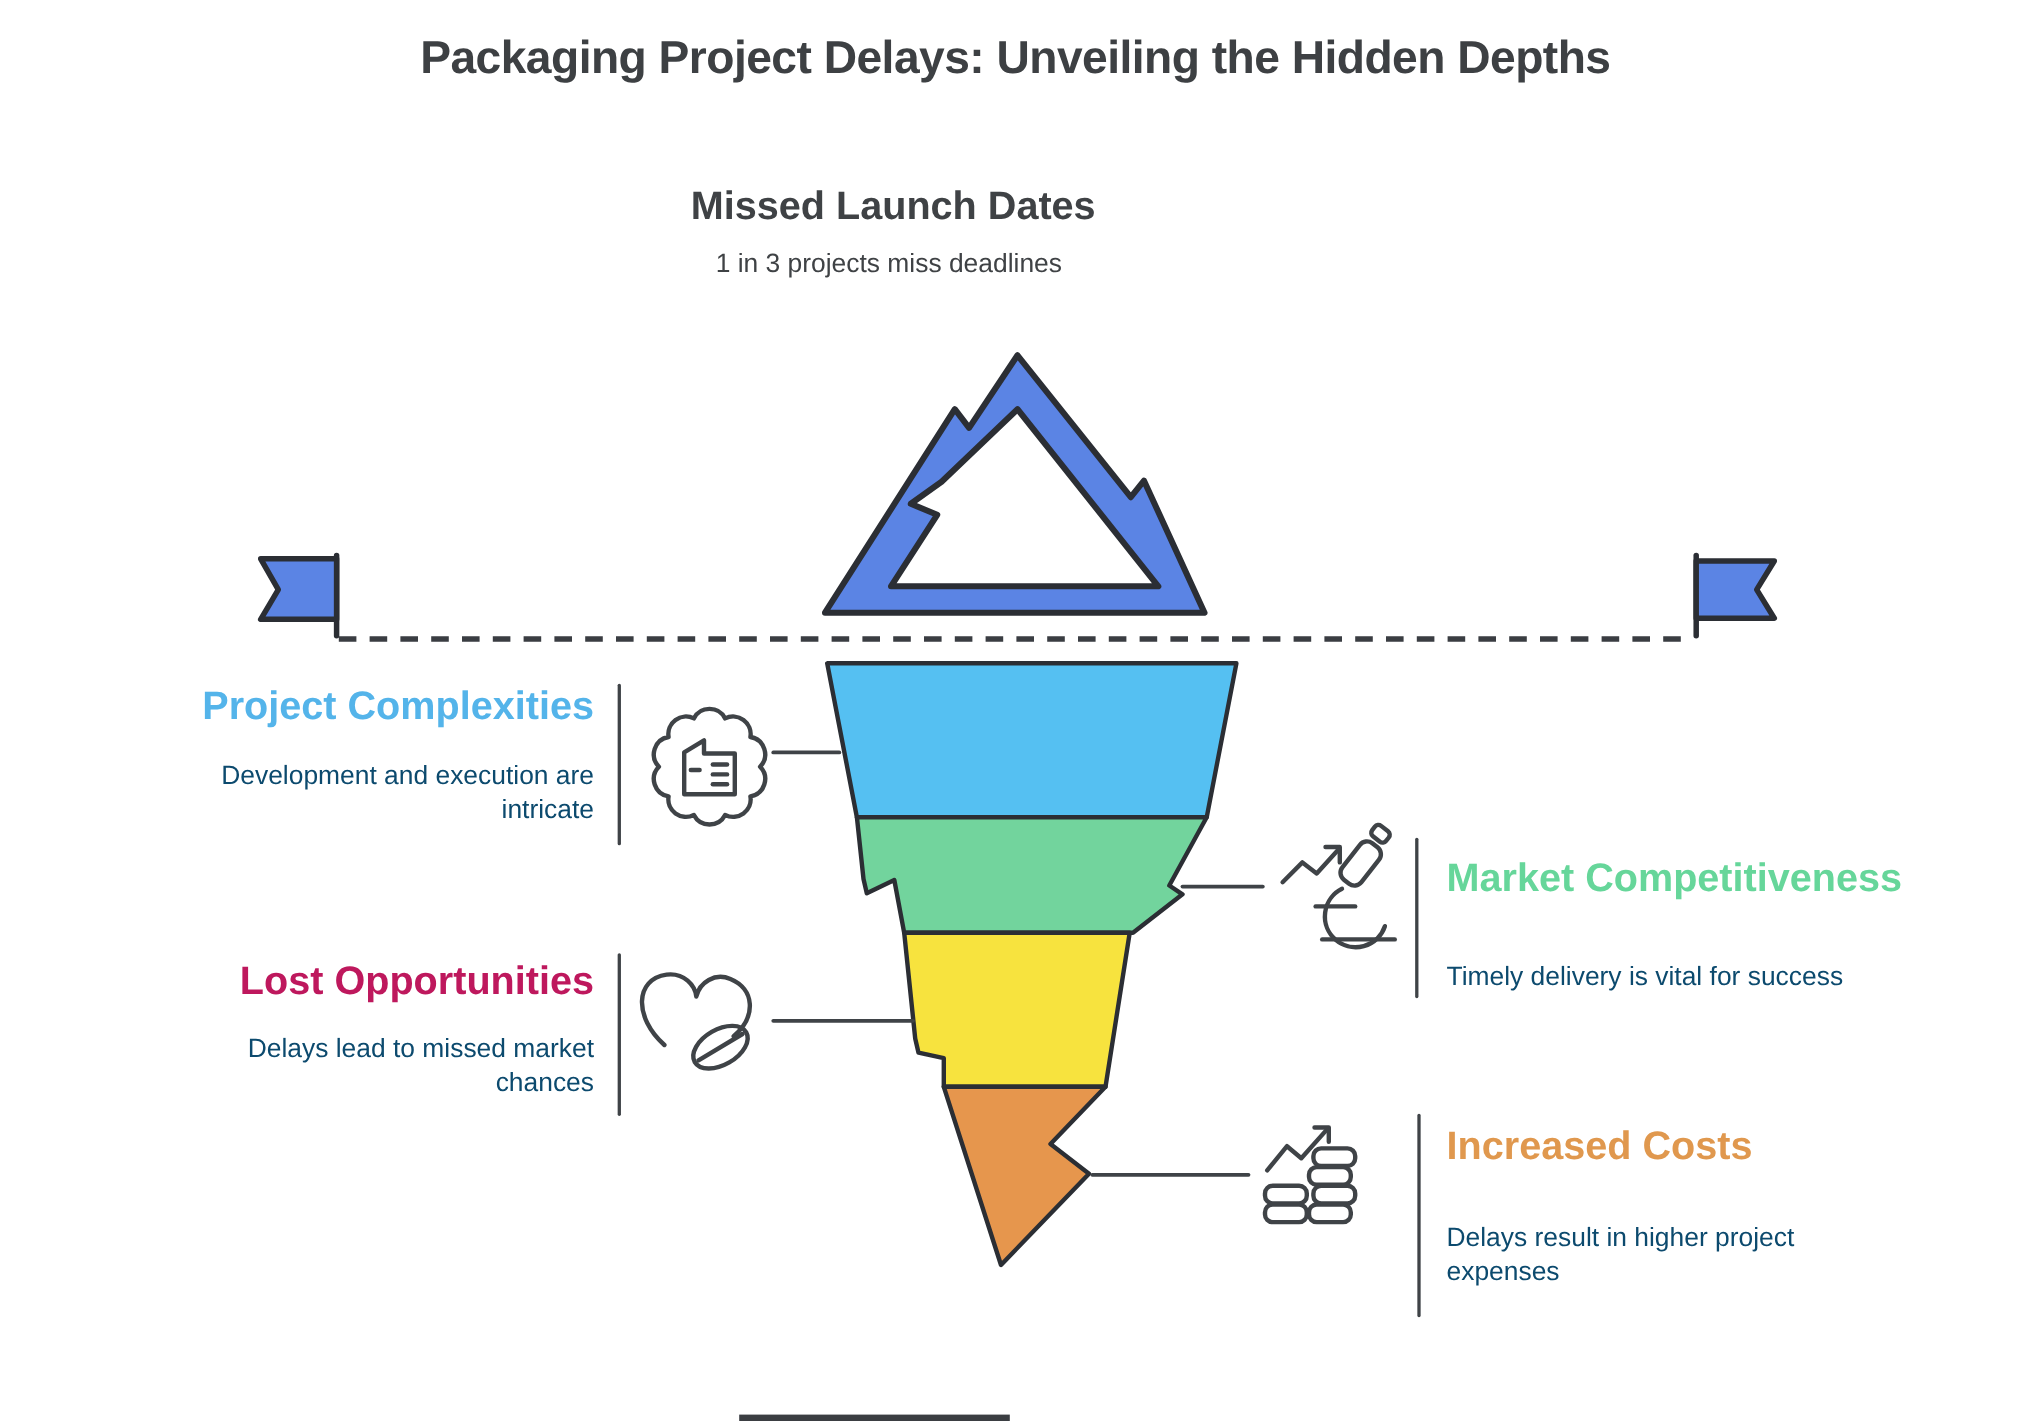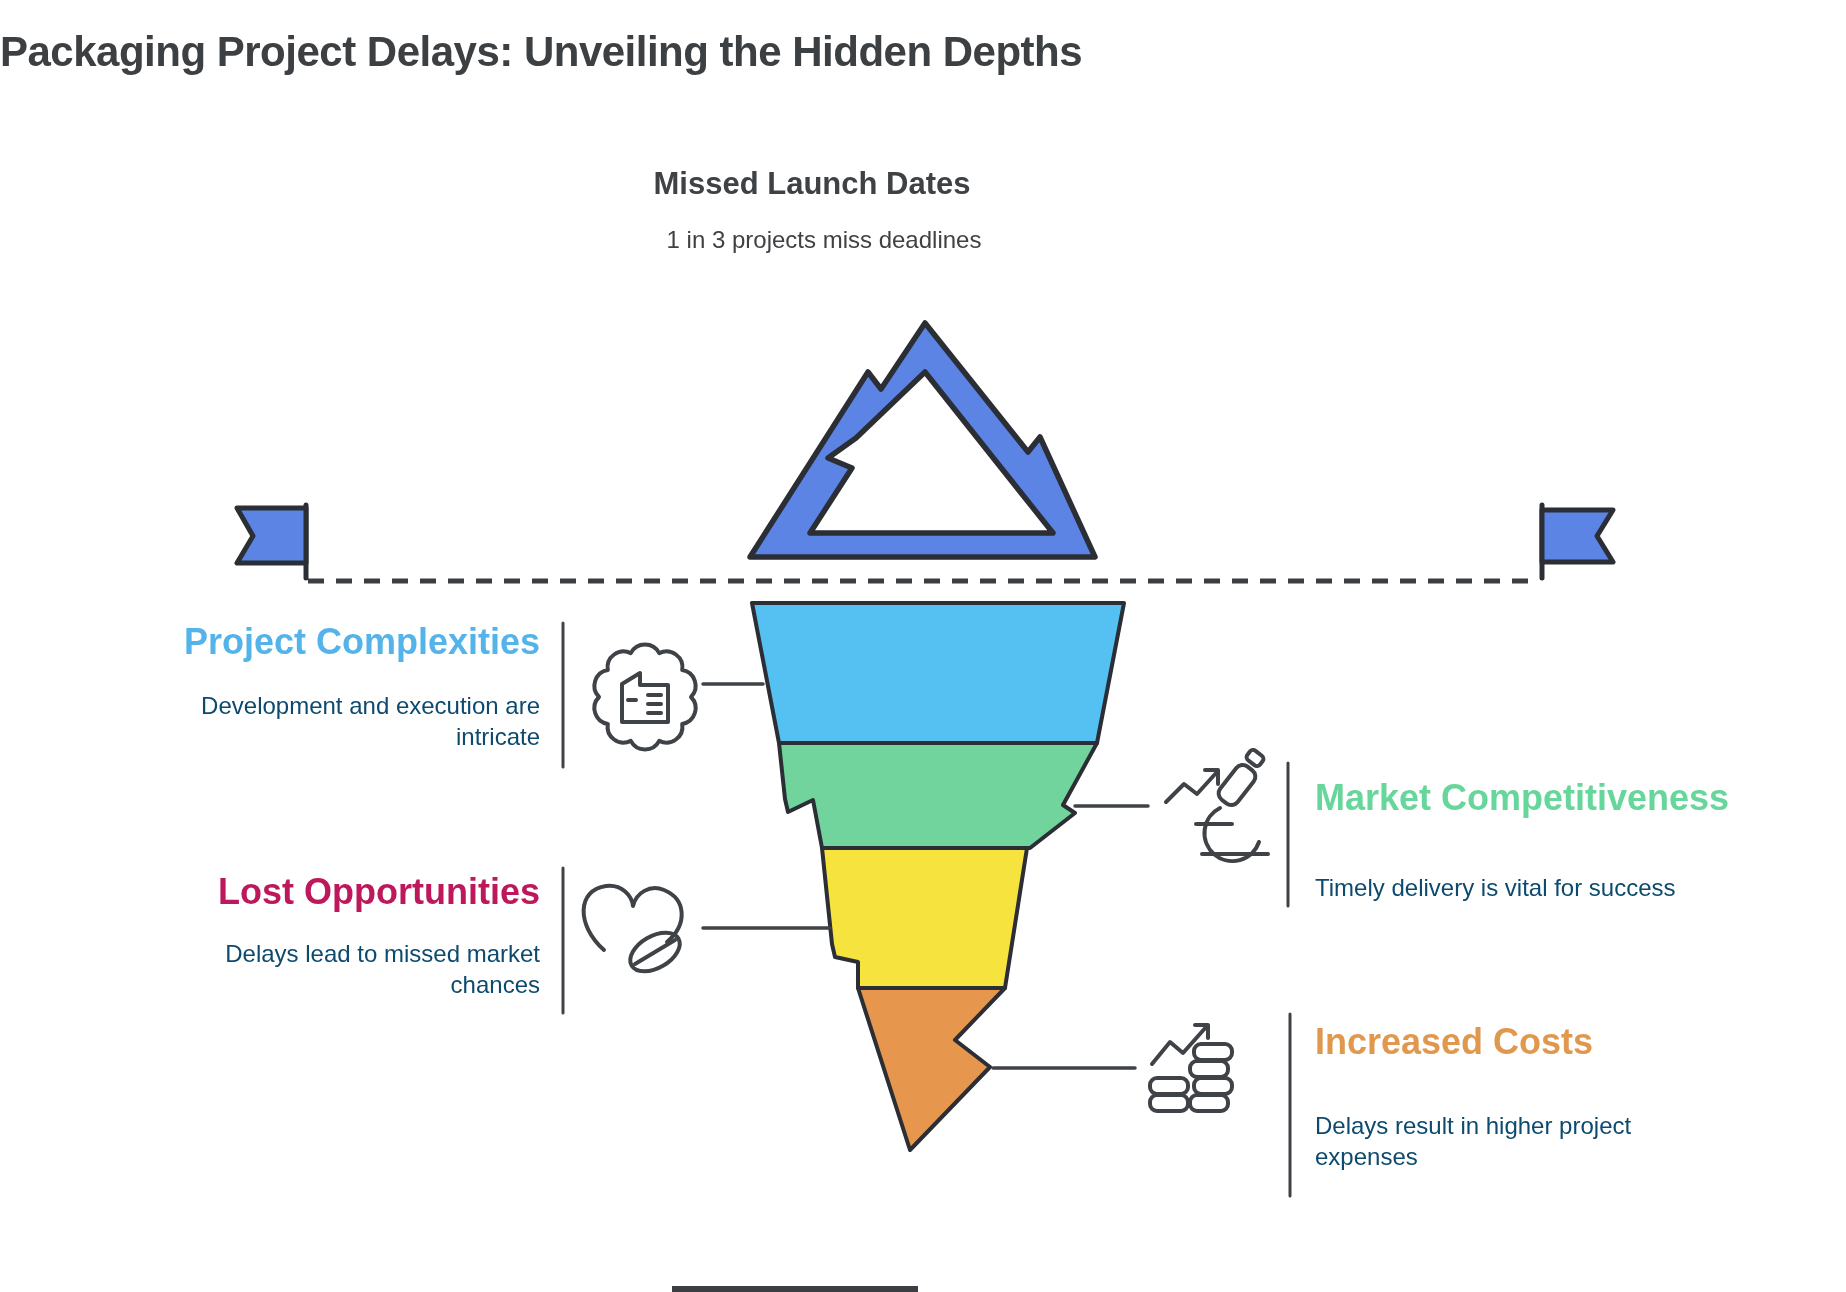--- a/index.html
+++ b/index.html
@@ -1,29 +1,29 @@
 <!DOCTYPE html>
 <html><head>
 <meta charset="utf-8">
 <style>
   html,body{margin:0;padding:0;background:#ffffff;}
   .canvas{
     position:relative;width:1846px;height:1292px;background:#ffffff;
     font-family:"Liberation Sans", sans-serif;overflow:hidden;
   }
   .main-title{
-    position:absolute;top:28px;left:0;width:1846px;
+    position:absolute;top:28px;left:0;width:1846px;text-align:center;
     font-size:42px;font-weight:700;color:#3d4043;letter-spacing:-0.5px;
   }
   .surface-heading{
     position:absolute;top:166px;left:412px;width:800px;text-align:center;
-    font-size:31px;font-weight:700;color:#3f4245;
+    font-size:36px;font-weight:700;color:#3f4245;
   }
   .surface-sub{
-    position:absolute;top:226px;left:424px;width:800px;text-align:center;
+    position:absolute;top:226px;left:408px;width:800px;text-align:center;
     font-size:24px;color:#3f4245;
   }
   .label-block{position:absolute;}
   .label-block .label-title{font-size:36px;font-weight:700;line-height:36px;}
   .label-block .label-desc{font-size:24px;color:#0c4a6e;line-height:31px;}
   .side-left{text-align:right;}
   .side-right{text-align:left;}
   #block-complexities{top:624px;right:1306px;width:420px;}
   #block-complexities .label-desc{margin-top:30px;}
   #block-opportunities{top:874px;right:1306px;width:400px;}

